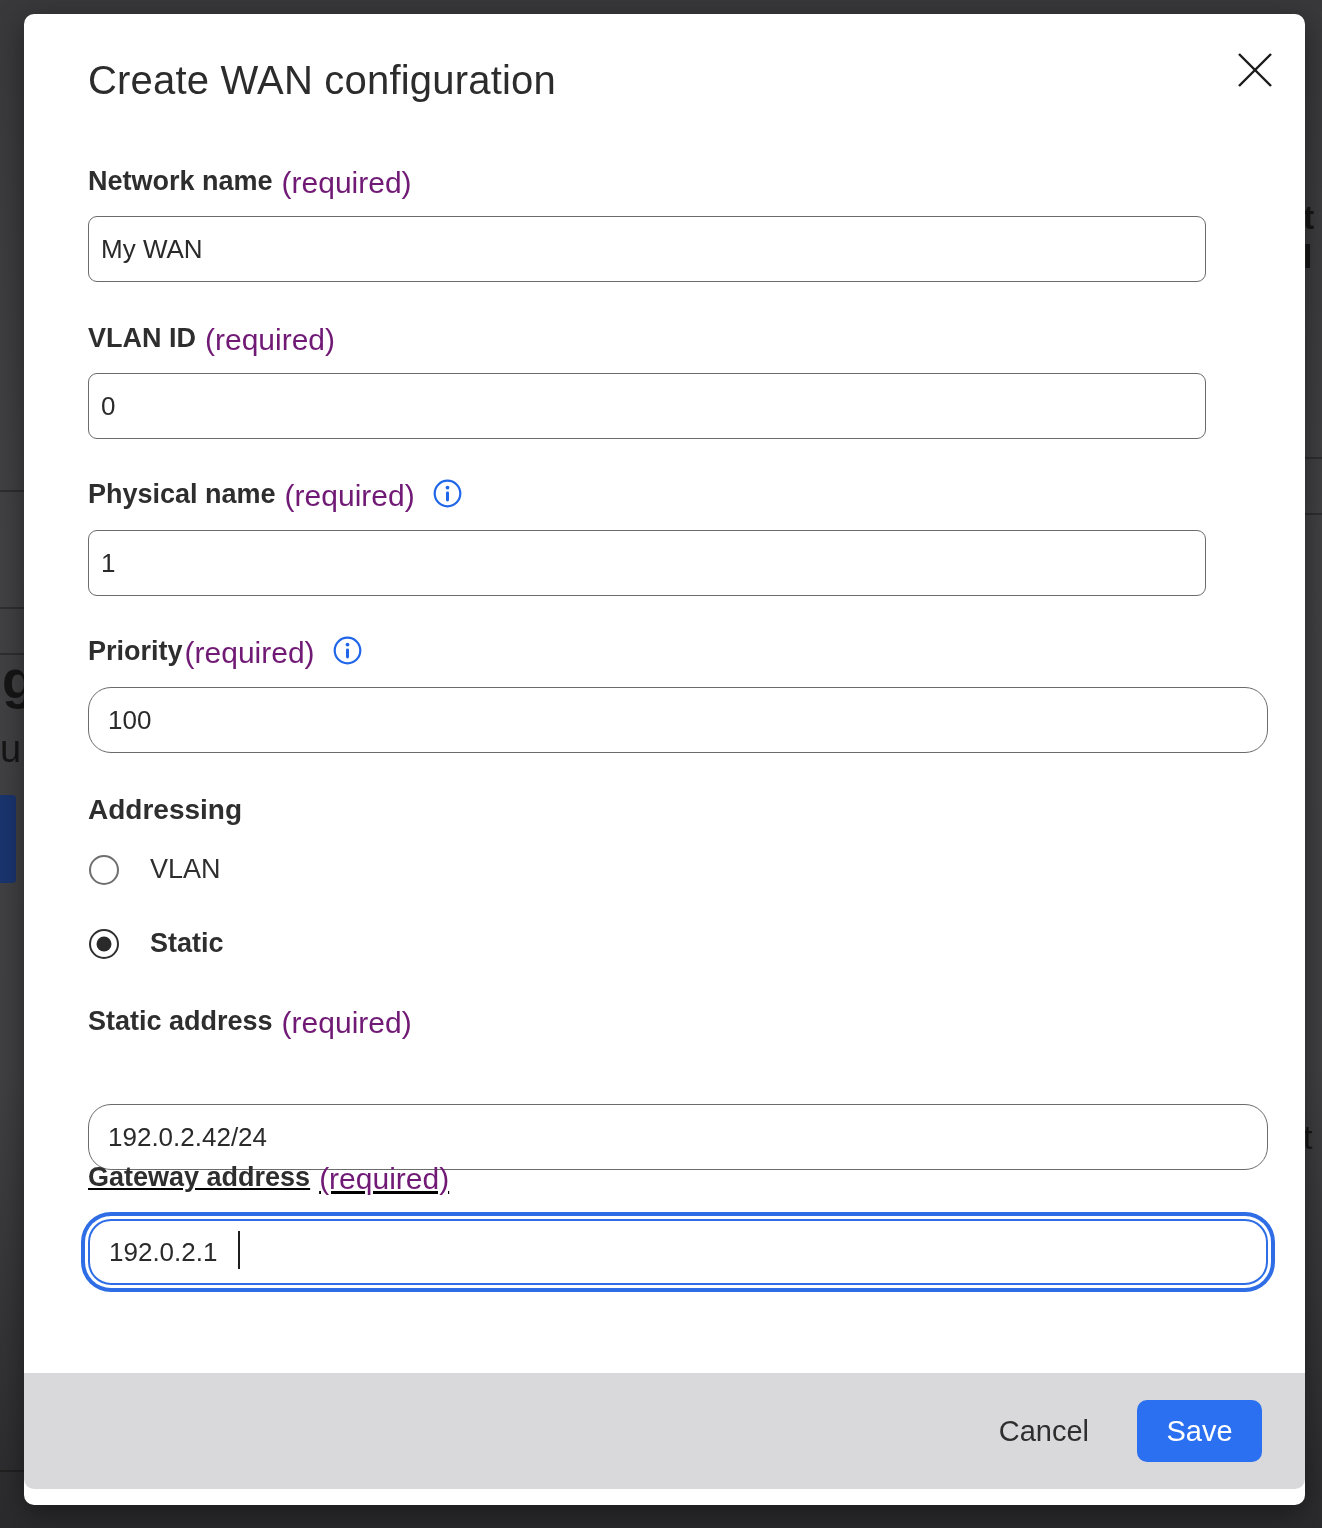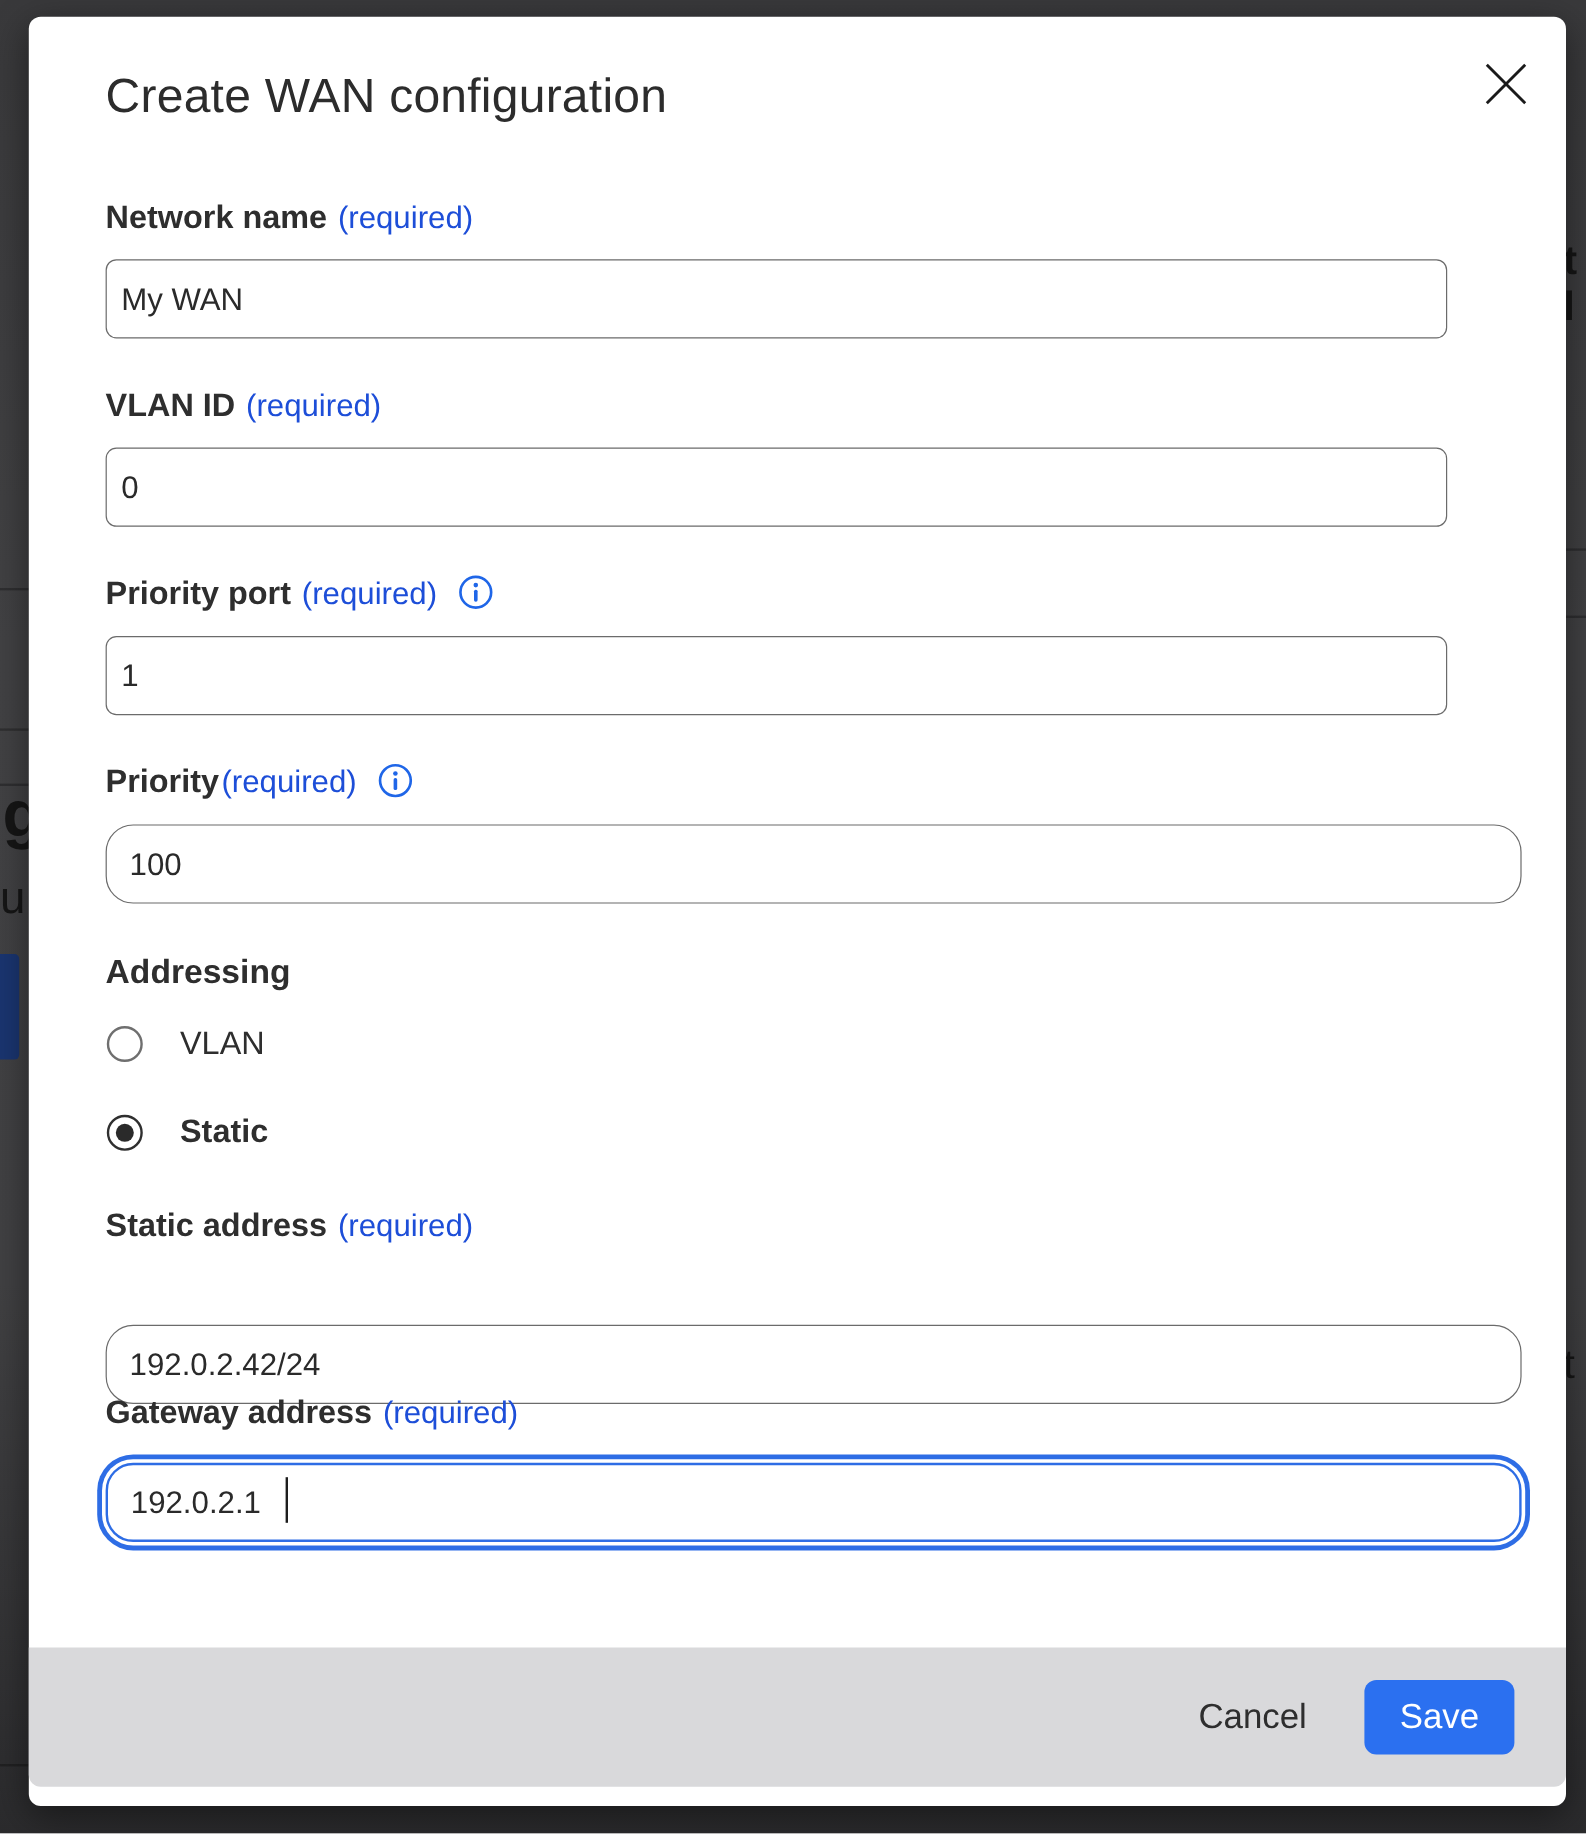--- a/index.html
+++ b/index.html
@@ -29,21 +29,21 @@
     font-size:40px; font-weight:400; color:#2c2c2c; letter-spacing:0.2px;
   }
   .close-btn {
     position:absolute; left:1207px; top:32px; width:48px; height:48px;
     display:flex; align-items:center; justify-content:center; cursor:pointer;
   }
 
   
   .label-row { position:absolute; left:64px; display:flex; align-items:flex-start; }
   .lbl { font-size:27px; font-weight:700; color:#2e2e2e; }
-  .req { font-size:26px; font-weight:400; color:#1d4ed8; margin-left:9px; }
+  .req { font-size:30px; font-weight:400; color:#701a75; margin-left:9px; }
   .req.tight { margin-left:2px; }
   .info-icon { margin-left:18px; display:flex; align-items:center; cursor:pointer; }
 
   .text-input {
     position:absolute; left:64px; height:66px;
     border:1.5px solid #6b6b6b; border-radius:9px; background:#fff;
     font-family:"Liberation Sans", sans-serif;
     font-size:26px; color:#2a2a2a; padding:0 0 0 19px; outline:none;
   }
   .w-narrow { width:1118px;padding-left:12px; }
@@ -120,21 +120,21 @@
   </div>
   <input class="text-input w-narrow" style="top: 202px;" type="text" value="My WAN">
 
   <div class="label-row" style="top:309px;">
     <span class="lbl">VLAN ID</span>
     <span class="req">(required)</span>
   </div>
   <input class="text-input w-narrow" style="top: 359px;" type="text" value="0">
 
   <div class="label-row" style="top:465px;">
-    <span class="lbl">Priority port</span>
+    <span class="lbl">Physical name</span>
     <span class="req">(required)</span>
     <span class="info-icon">
       <svg width="29" height="29" viewBox="0 0 29 29">
         <circle cx="14.5" cy="14.5" r="12.8" fill="none" stroke="#1f66e8" stroke-width="2.2"></circle>
         <circle cx="14.5" cy="8.6" r="1.9" fill="#1f66e8"></circle>
         <rect x="13" y="12.4" width="3" height="10" rx="1.4" fill="#1f66e8"></rect>
       </svg>
     </span>
   </div>
   <input class="text-input w-narrow" style="top: 516px;" type="text" value="1">
@@ -163,21 +163,21 @@
     <span class="radio checked"></span>
     <span class="radio-label bold">Static</span>
   </div>
 
   <div class="label-row" style="top:992px;">
     <span class="lbl">Static address</span>
     <span class="req">(required)</span>
   </div>
   <input class="text-input w-wide" style="top: 1090px;" type="text" value="192.0.2.42/24">
 
-  <div class="label-row" style="top:1148px;">
+  <div class="label-row" style="top:1148px;text-decoration:underline;">
     <span class="lbl">Gateway address</span>
     <span class="req">(required)</span>
   </div>
   <input class="text-input w-wide focused" style="top: 1205px;" type="text" value="192.0.2.1">
   <div class="caret"></div>
 
   <div class="footer">
     <button class="cancel-btn">Cancel</button>
     <button class="save-btn">Save</button>
   </div>

